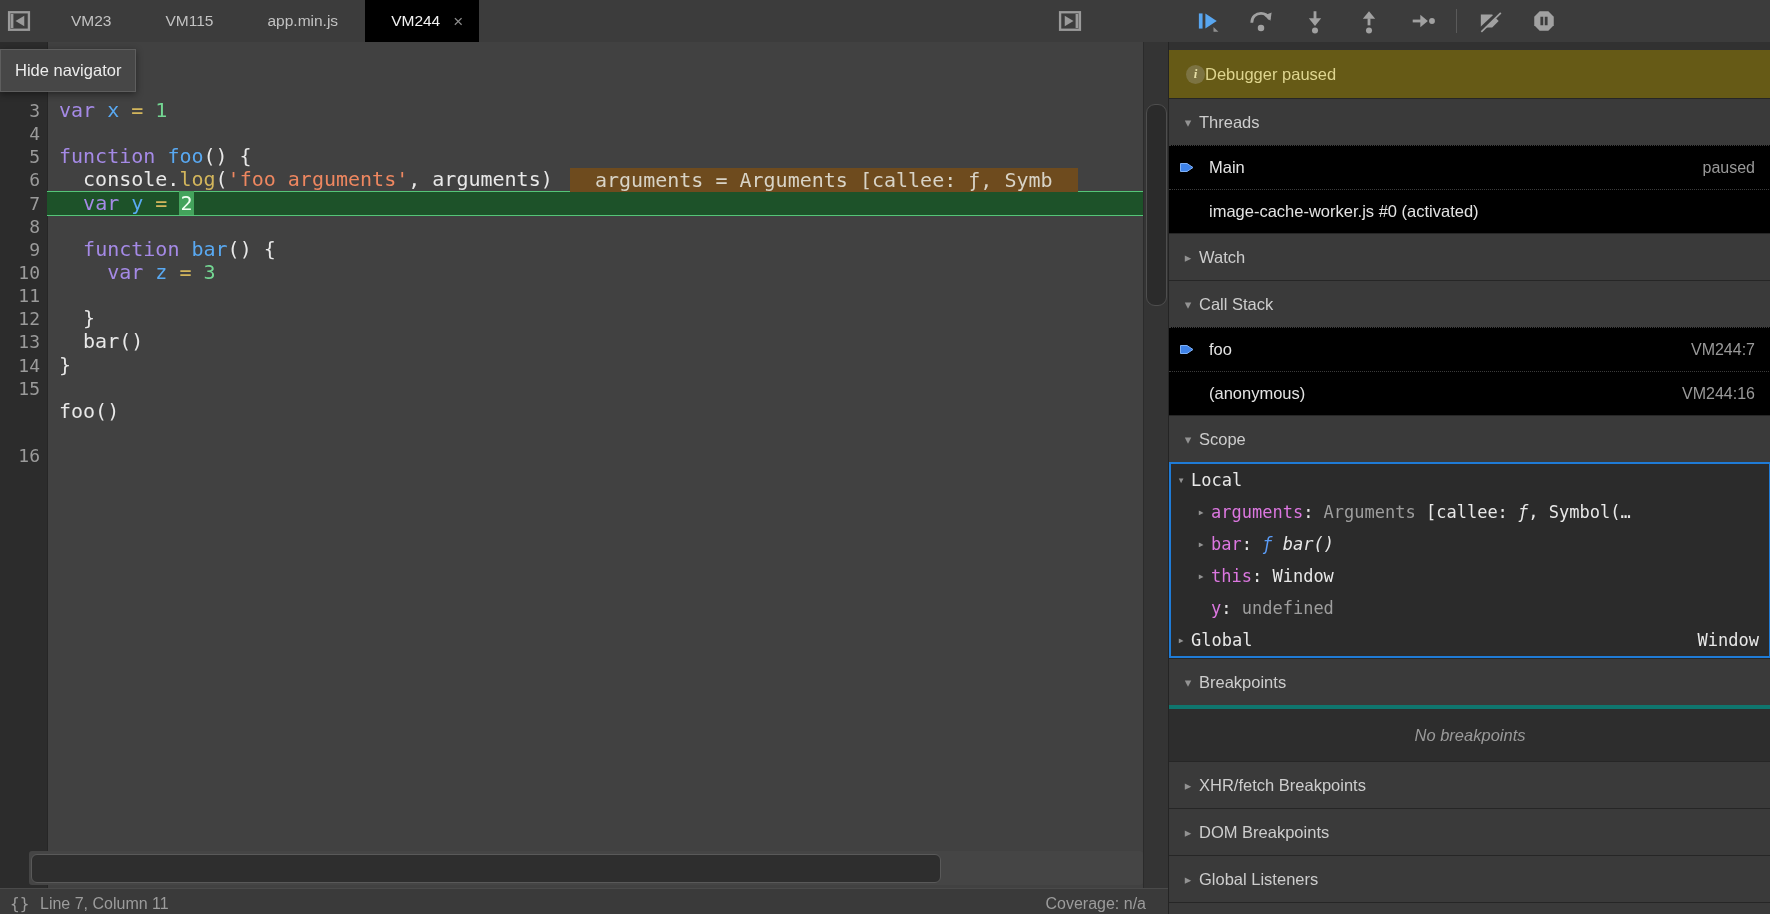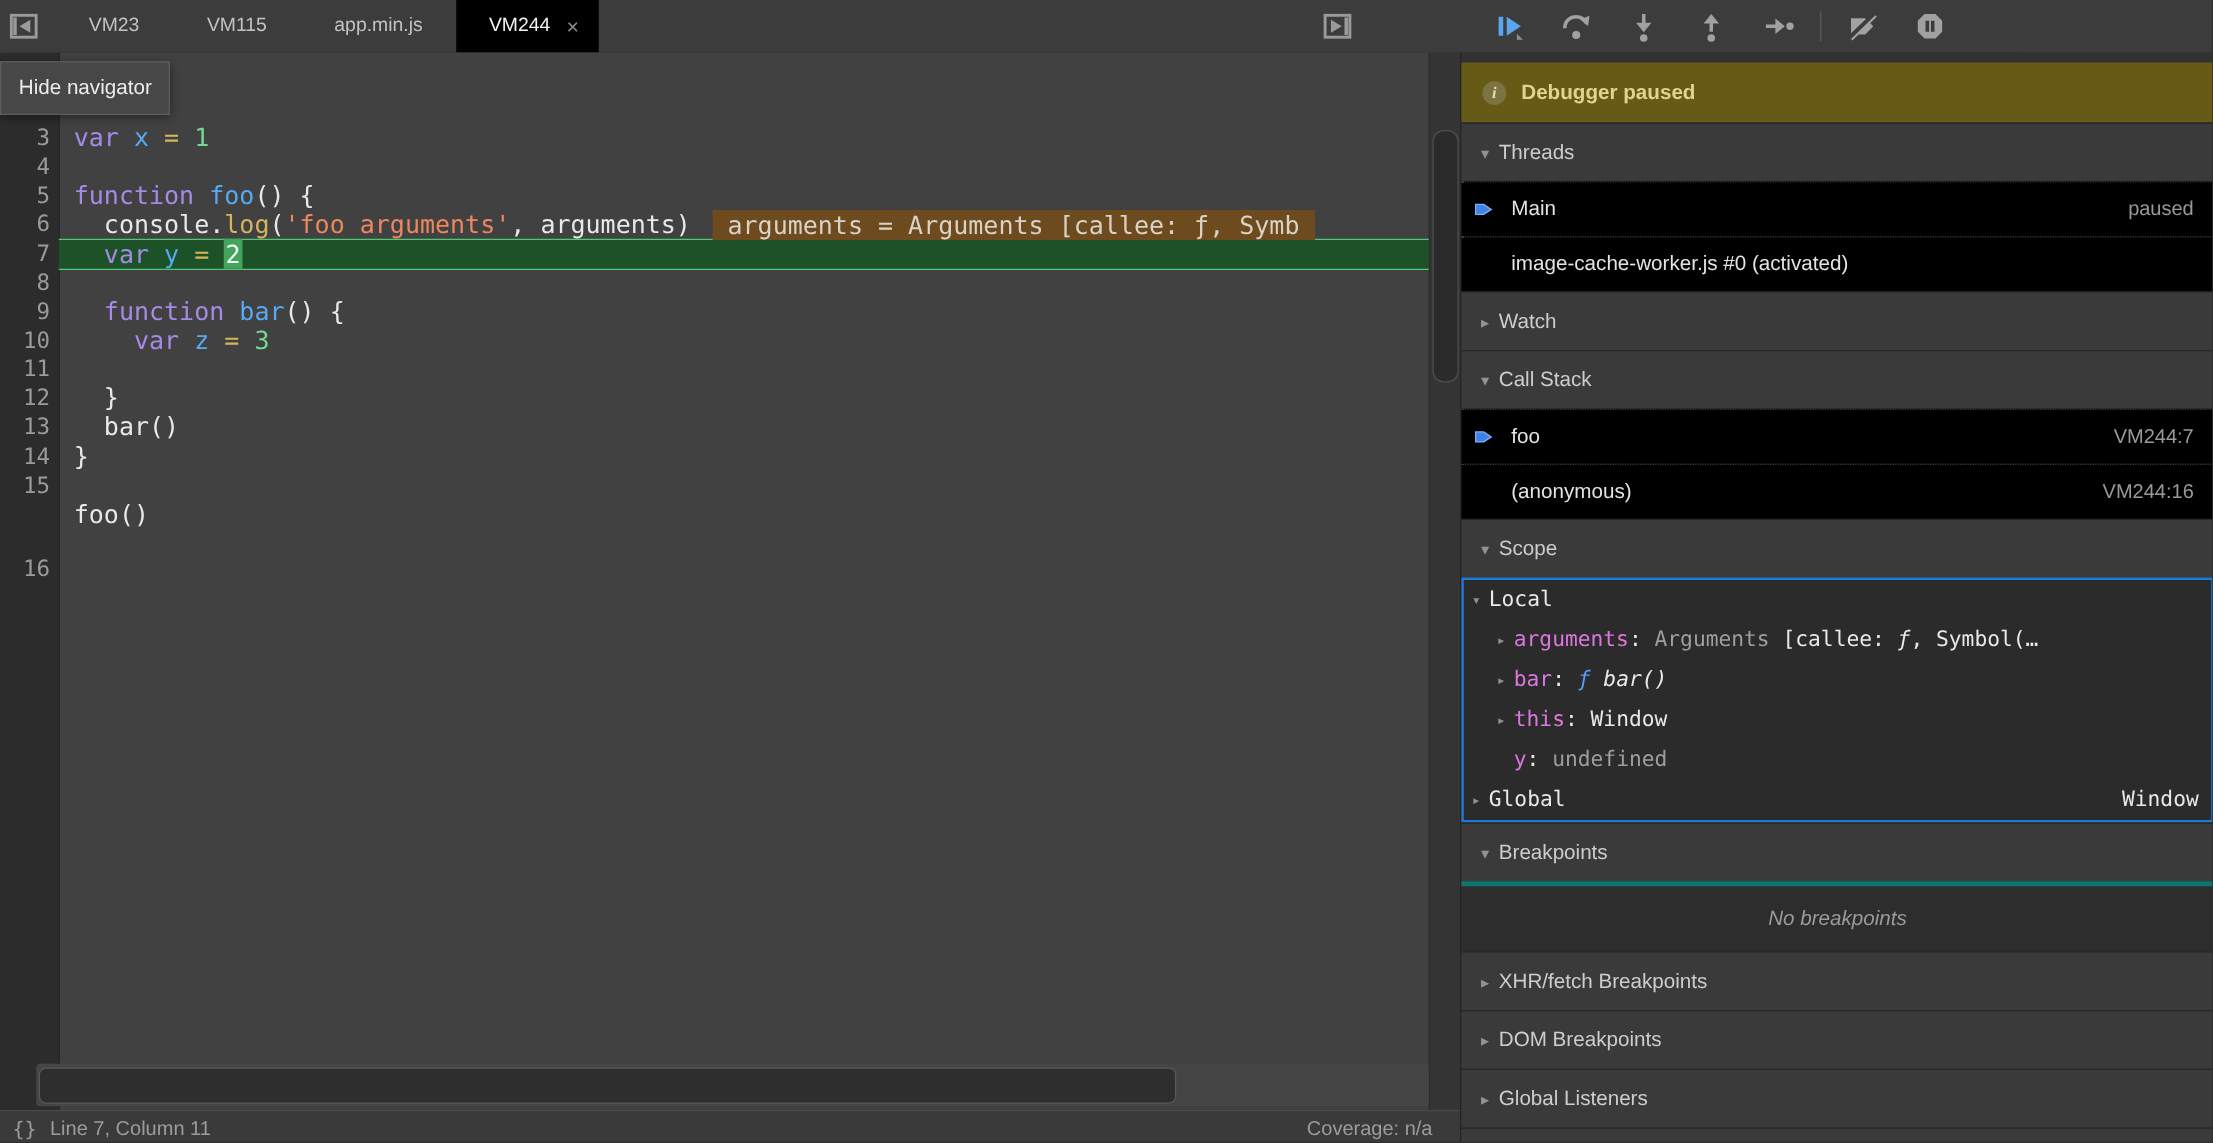--- a/index.html
+++ b/index.html
@@ -24,41 +24,41 @@
   #code{position:absolute;left:0;top:0;width:1143px;height:846px;overflow:hidden;}
   .cl{position:absolute;left:59px;height:23px;white-space:pre;z-index:3;
       font-family:"DejaVu Sans Mono",monospace;font-size:20px;line-height:23px;color:#e8e8e8;}
   .tok-kw{color:#a58ae6;} .tok-df{color:#59a9f2;} .tok-op{color:#d3b65c;}
   .tok-nm{color:#74d793;} .tok-st{color:#ee8760;} .tok-fn{color:#d3b65c;} .tok-pl{color:#e8e8e8;}
   .tok-mk{color:#f0fff2;background:#44a35c;padding:0 1px;}
   #pausedline{position:absolute;left:47px;top:149px;width:1096px;height:23px;background:#1d5229;
       border-top:1px solid #55c578;border-bottom:1px solid #55c578;z-index:1;}
   #inlinehint{position:absolute;left:570px;top:126px;height:24px;background:#6e4b1e;z-index:2;
       color:#d8d3c6;font-family:"DejaVu Sans Mono",monospace;font-size:20px;line-height:24px;
-      padding:0 12px;white-space:pre;}
+      padding:0 25px;white-space:pre;}
   #vscroll{position:absolute;left:1143px;top:0;width:25px;height:846px;background:#343434;border-left:1px solid #2b2b2b;}
   #vthumb{position:absolute;left:2px;top:62px;width:19px;height:200px;background:#2b2b2b;border:1px solid #4e4e4e;border-radius:9px;}
   #hscroll{position:absolute;left:29px;top:809px;width:1114px;height:34px;background:#454545;border-radius:3px;}
   #hthumb{position:absolute;left:2px;top:3px;width:908px;height:27px;background:#2e2e2e;border:1px solid #595959;border-radius:6px;}
   
   #tooltip{position:absolute;left:0;top:49px;height:41px;background:#474747;border:1px solid #5e5e5e;
       box-shadow:0 2px 7px rgba(0,0,0,.45);color:#ececec;font-size:16.5px;display:flex;align-items:center;
       padding:0 14px;z-index:9;}
   
   #statusbar{position:absolute;left:0;top:888px;width:1168px;height:26px;background:#3a3a3a;border-top:1px solid #4a4a4a;
       color:#9c9c9c;font-size:16px;}
   #fmtbtn{position:absolute;left:10px;top:5px;font-family:"DejaVu Sans Mono",monospace;font-size:16px;color:#9c9c9c;cursor:pointer;}
   #linecol{position:absolute;left:40px;top:6px;}
   #coverage{position:absolute;right:22px;top:6px;}
   
   #sidebar{position:absolute;left:1168px;top:42px;width:602px;height:872px;background:#313131;border-left:1px solid #242424;overflow:hidden;}
   #banner{margin-top:8px;height:48px;background:#665a16;display:flex;align-items:center;padding-left:17px;}
   #banner .bicon{width:19px;height:19px;border-radius:50%;background:#7c7342;color:#e6dfa6;font-size:13px;font-weight:bold;
       display:flex;align-items:center;justify-content:center;font-style:italic;font-family:"Liberation Serif",serif;}
-  #banner .blabel{margin-left:12px;color:#ded58f;font-size:16.5px;font-weight:bold;text-align:right;}
+  #banner .blabel{color:#ded58f;font-size:16.5px;font-weight:normal;text-align:right;}
   .sb-header{height:46px;background:#3a3a3a;border-top:1px solid #262626;display:flex;align-items:center;
       color:#cdcdcd;font-size:16.5px;cursor:pointer;}
   .sb-header .tri{width:22px;text-align:center;color:#929292;font-size:13px;margin-left:8px;}
   .sb-item{height:43px;background:#000000;display:flex;align-items:center;color:#e3e3e3;font-size:16.5px;
       position:relative;cursor:pointer;border-top:1px dotted #3b3b3b;}
   .sb-item .marker{width:20px;margin-left:10px;display:flex;}
   .sb-item .nomark{width:30px;}
   .sb-item .ilabel{margin-left:10px;}
   .sb-item .iright{position:absolute;right:16px;color:#999;font-size:16px;}
   .sb-empty{height:52px;background:#2d2d2d;display:flex;align-items:center;justify-content:center;

